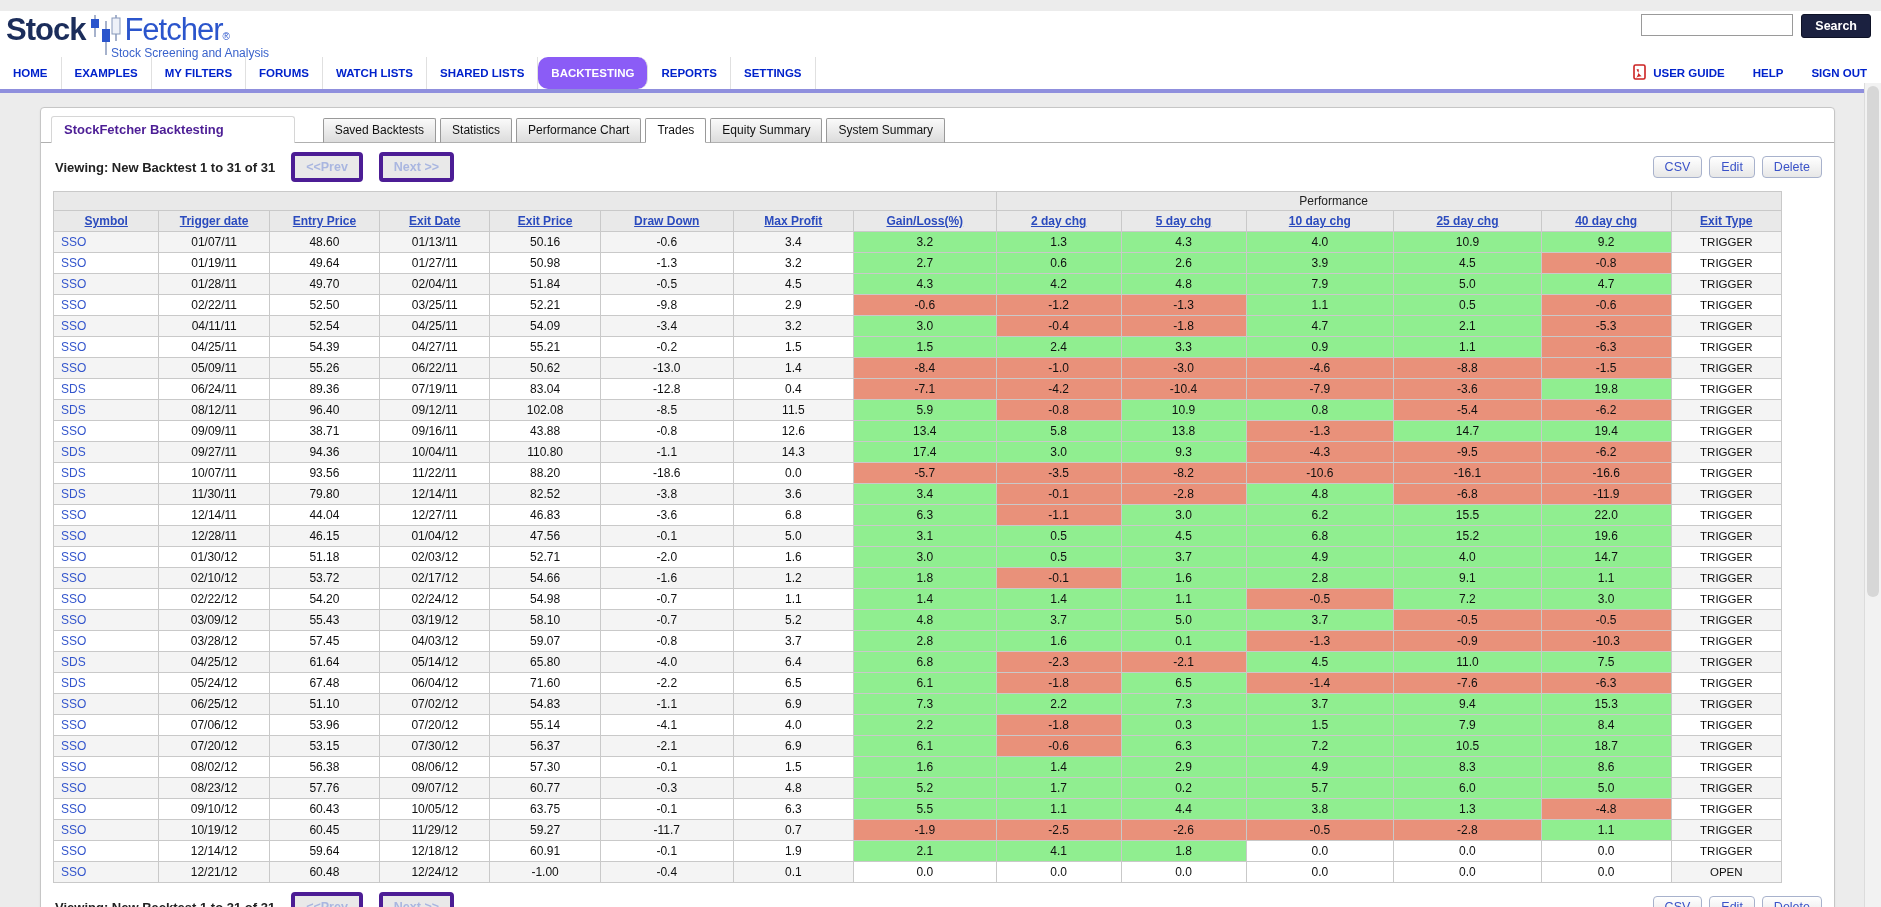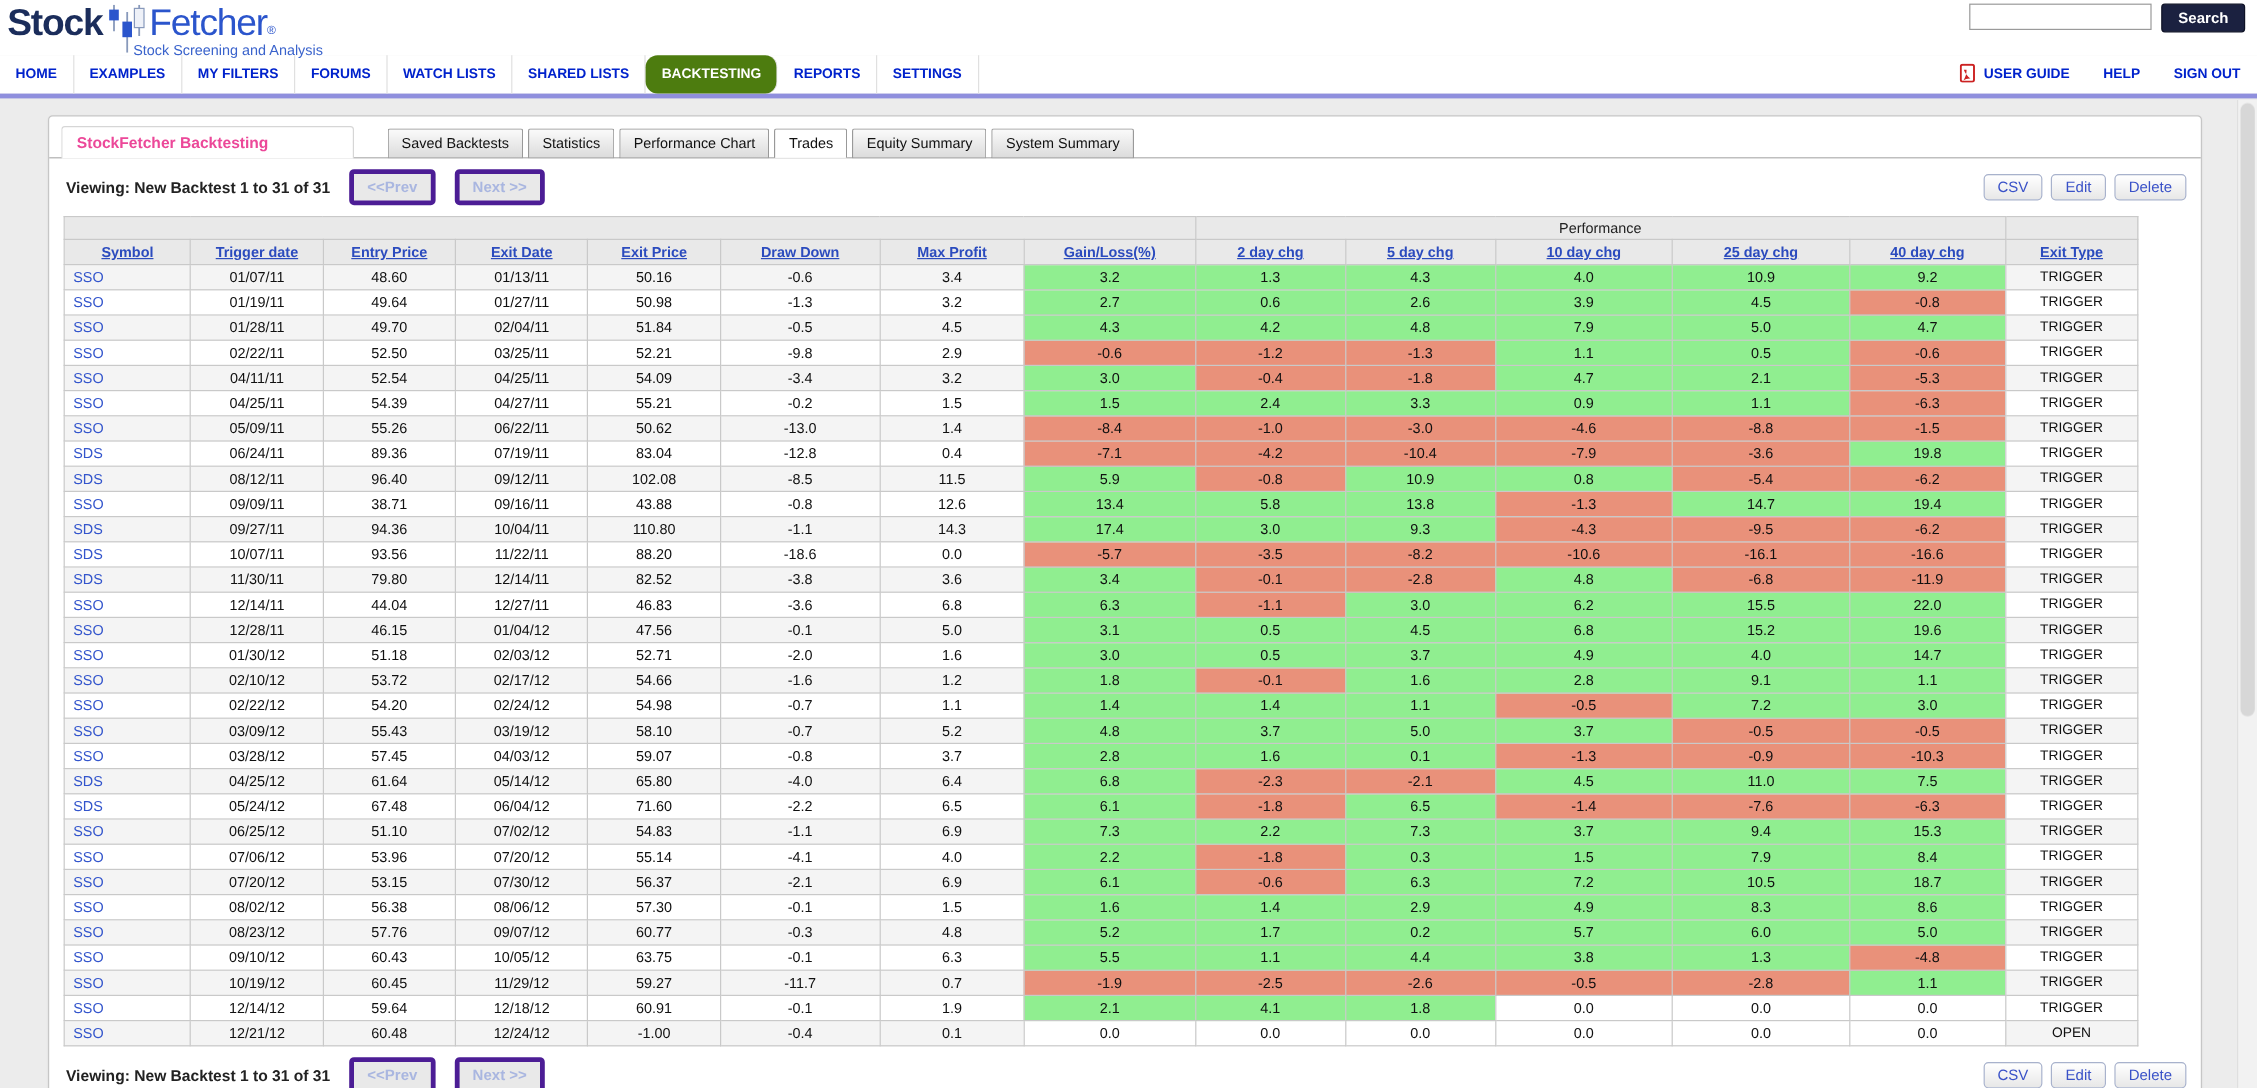--- a/index.html
+++ b/index.html
@@ -4,42 +4,42 @@
 <style>
   * { box-sizing: border-box; }
   html,body { margin:0; padding:0; }
   body {
     width:1881px; height:907px; overflow:hidden;
     background:#ececec;
     font-family:"Liberation Sans", sans-serif;
     color:#111;
   }
   
-  .topbar { background:#fff; height:46px; display:flex; justify-content:space-between; padding:2px 10px 0 6px; }
+  .topbar { background:#fff; height:46px; display:flex; justify-content:space-between; padding:2px 10px 0 6px;margin-top:11px; }
   .logo { position:relative; display:flex; align-items:flex-start; }
   .logo-stock { font-size:31px; font-weight:bold; color:#1b2d5b; letter-spacing:-1px; line-height:34px; }
   .logo-candles { margin:2px 2px 0 3px; }
   .logo-fetcher { font-size:31px; font-weight:normal; color:#2b55cc; letter-spacing:-1px; line-height:34px; }
   .logo-reg { font-size:10px; color:#2b55cc; margin-top:18px; }
   .logo-tagline { position:absolute; left:105px; top:33px; font-size:12px; color:#3a63cc; white-space:nowrap; }
   .search-area { display:flex; align-items:flex-start; gap:8px; padding-top:1px; }
   .search-input { width:152px; height:22px; border:1px solid #9a9a9a; font-size:12px; padding:2px 4px; }
   .search-btn { background:#1b2140; color:#fff; font-weight:bold; font-size:12.5px; border:1px solid #0e1226; border-radius:3px; padding:3px 13px; height:24px; cursor:pointer; }
   
   .navbar { background:#fff; height:32px; display:flex; align-items:stretch; justify-content:space-between; }
   .nav-left { display:flex; align-items:stretch; }
   .nav-item { display:flex; align-items:center; padding:0 13px; font-size:11.5px; font-weight:bold; color:#0022cc; border-right:1px solid #e0e0e0; cursor:pointer; white-space:nowrap; }
-  .nav-item.active { background:#4d7c0f; color:#fff;border-radius:10px; }
+  .nav-item.active { background:#8b5cf6; color:#fff;border-radius:10px; }
   .nav-right { display:flex; align-items:center; padding-right:14px; gap:28px; }
   .nav-link { font-size:11.5px; font-weight:bold; color:#0022cc; cursor:pointer; display:flex; align-items:center; gap:5px; white-space:nowrap; }
   .nav-underline { height:4px; background:#8f8fdd; }
   
   .panel { margin:14px 46px 0 40px; background:#fff; border:1px solid #c6c6c6; border-radius:4px; padding-bottom:10px; box-shadow:0 1px 2px rgba(0,0,0,.08); }
   .tabstrip { display:flex; align-items:flex-end; padding:7px 0 0 10px; border-bottom:1px solid #b0b0b0; }
-  .panel-title-tab { background:#fff; border:1px solid #d6d6d6; border-bottom:none; border-radius:3px 3px 0 0; padding:5px 70px 6px 12px; font-size:13px; font-weight:bold; color:#ec4899; position:relative; top:1px; }
+  .panel-title-tab { background:#fff; border:1px solid #d6d6d6; border-bottom:none; border-radius:3px 3px 0 0; padding:5px 70px 6px 12px; font-size:13px; font-weight:bold; color:#4c1d95; position:relative; top:1px; }
   .tab { background:linear-gradient(#fafafa,#dcdcdc); border:1px solid #999; border-bottom:1px solid #b0b0b0; border-radius:2px 2px 0 0; padding:4px 11px 5px; font-size:12px; margin-right:4px; position:relative; top:1px; cursor:pointer; white-space:nowrap; }
   .tab.active { background:#fff; border-bottom:1px solid #fff; }
   .toolbar { display:flex; align-items:center; padding:9px 12px 8px 14px; }
   .viewing { font-weight:bold; font-size:13px; color:#222; }
   .pager-btn { margin-left:16px; background:#e9e9e9; color:#a9b6e0; font-weight:bold; font-size:12.5px; padding:4px 11px; border-radius:4px; border:4px solid #4c1d95; cursor:default; }
   .flex-spacer { flex:1; }
   .action-btn { margin-left:7px; background:linear-gradient(#ffffff,#e7e7e7); border:1px solid #a8b2cc; color:#3a52c8; font-size:12.5px; padding:3px 11px; border-radius:4px; cursor:pointer; font-family:"Liberation Sans",sans-serif; }
   
   table.trades { border-collapse:collapse; width:calc(100% - 64px); margin:1px 52px 0 12px; font-size:12px; table-layout:fixed; }
   table.trades th, table.trades td { border:1px solid #c9c9c9; }

